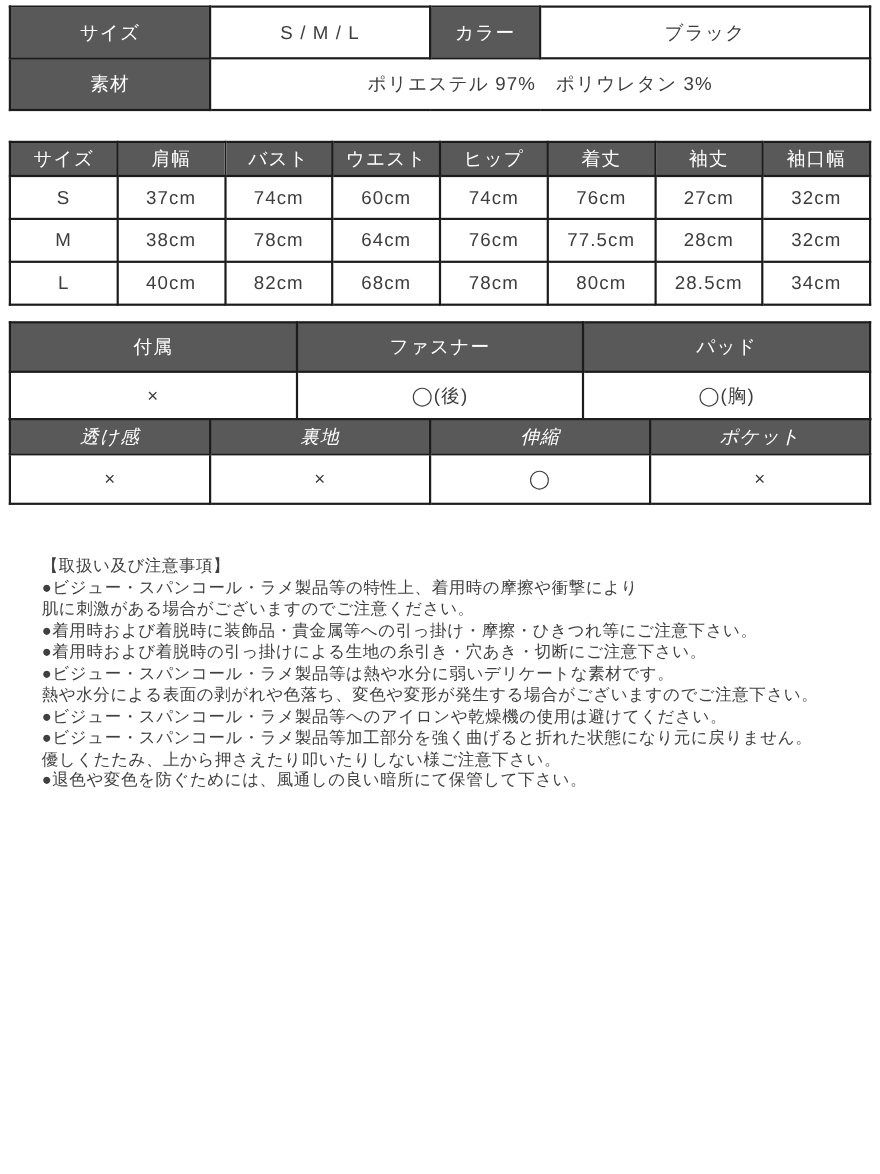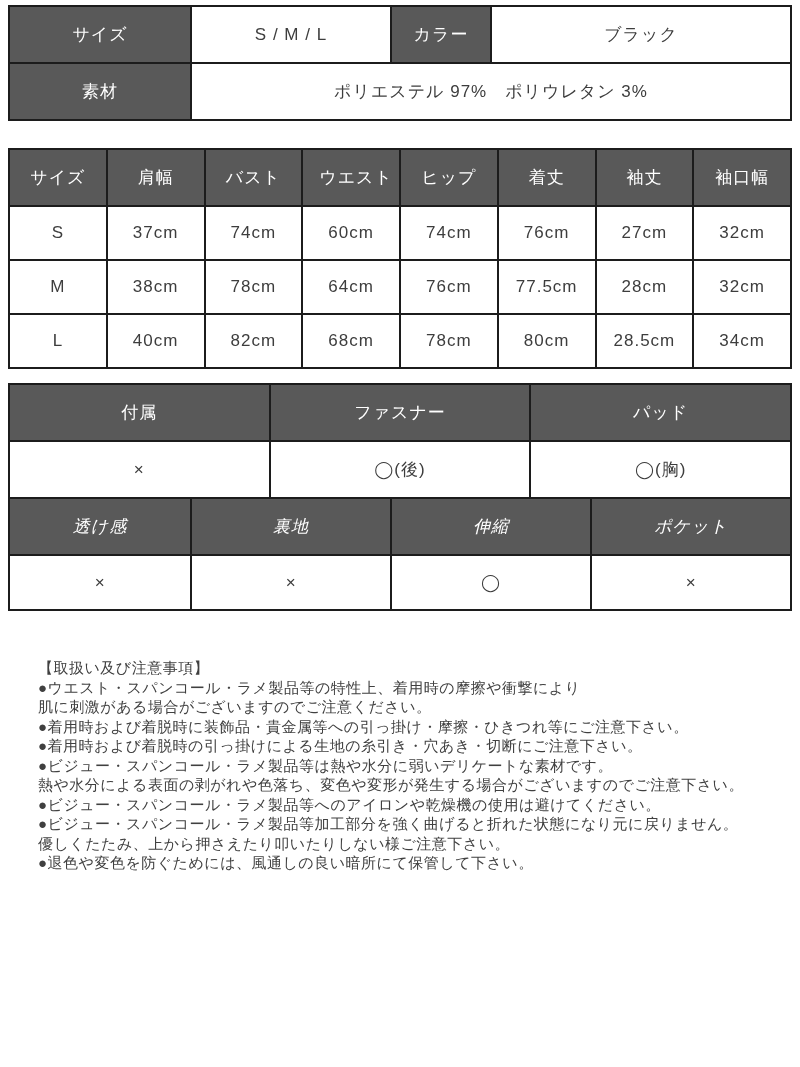--- a/index.html
+++ b/index.html
@@ -21,21 +21,21 @@
     border-collapse: collapse;
     table-layout: fixed;
     width: 784px;
   }
   table.t td {
     border: 2px solid #1c1c1c;
     text-align: center;
     vertical-align: middle;
     font-size: 17px;
     letter-spacing: 1px;
-    padding: 16px;
+    padding: 1px;
     overflow: hidden;
     white-space: nowrap;
   }
   table.t td.h {
     background: #595959;
     color: #ffffff;
   }
   
   table.spec { margin-bottom: 27px; }
   table.spec tr { height: 47px; }
@@ -56,20 +56,21 @@
     margin-top: 47px;
     padding-left: 30px;
     padding-right: 10px;
     font-size: 15px;
     line-height: 19.5px;
     color: #404040;
     letter-spacing: 0.5px;
   }
   .note-line {
     white-space: nowrap;
+    font-family: Liberation Serif, serif;
   }
 </style>
 </head>
 <body>
 
 <div class="page">
 
   <table class="t spec">
     <colgroup>
       <col style="width:182px">
@@ -169,21 +170,21 @@
       <td class="circle">×</td>
       <td class="circle">×</td>
       <td class="circle">◯</td>
       <td class="circle">×</td>
     </tr>
   </tbody>
     </table>
 
   <div class="notes">
     <div class="note-line">【取扱い及び注意事項】</div>
-    <div class="note-line">●ウエスト・スパンコール・ラメ製品等の特性上、着用時の摩擦や衝撃により</div>
+    <div class="note-line">●ビジュー・スパンコール・ラメ製品等の特性上、着用時の摩擦や衝撃により</div>
     <div class="note-line">肌に刺激がある場合がございますのでご注意ください。</div>
     <div class="note-line">●着用時および着脱時に装飾品・貴金属等への引っ掛け・摩擦・ひきつれ等にご注意下さい。</div>
     <div class="note-line">●着用時および着脱時の引っ掛けによる生地の糸引き・穴あき・切断にご注意下さい。</div>
     <div class="note-line">●ビジュー・スパンコール・ラメ製品等は熱や水分に弱いデリケートな素材です。</div>
     <div class="note-line">熱や水分による表面の剥がれや色落ち、変色や変形が発生する場合がございますのでご注意下さい。</div>
     <div class="note-line">●ビジュー・スパンコール・ラメ製品等へのアイロンや乾燥機の使用は避けてください。</div>
     <div class="note-line">●ビジュー・スパンコール・ラメ製品等加工部分を強く曲げると折れた状態になり元に戻りません。</div>
     <div class="note-line">優しくたたみ、上から押さえたり叩いたりしない様ご注意下さい。</div>
     <div class="note-line">●退色や変色を防ぐためには、風通しの良い暗所にて保管して下さい。</div>
   </div>

